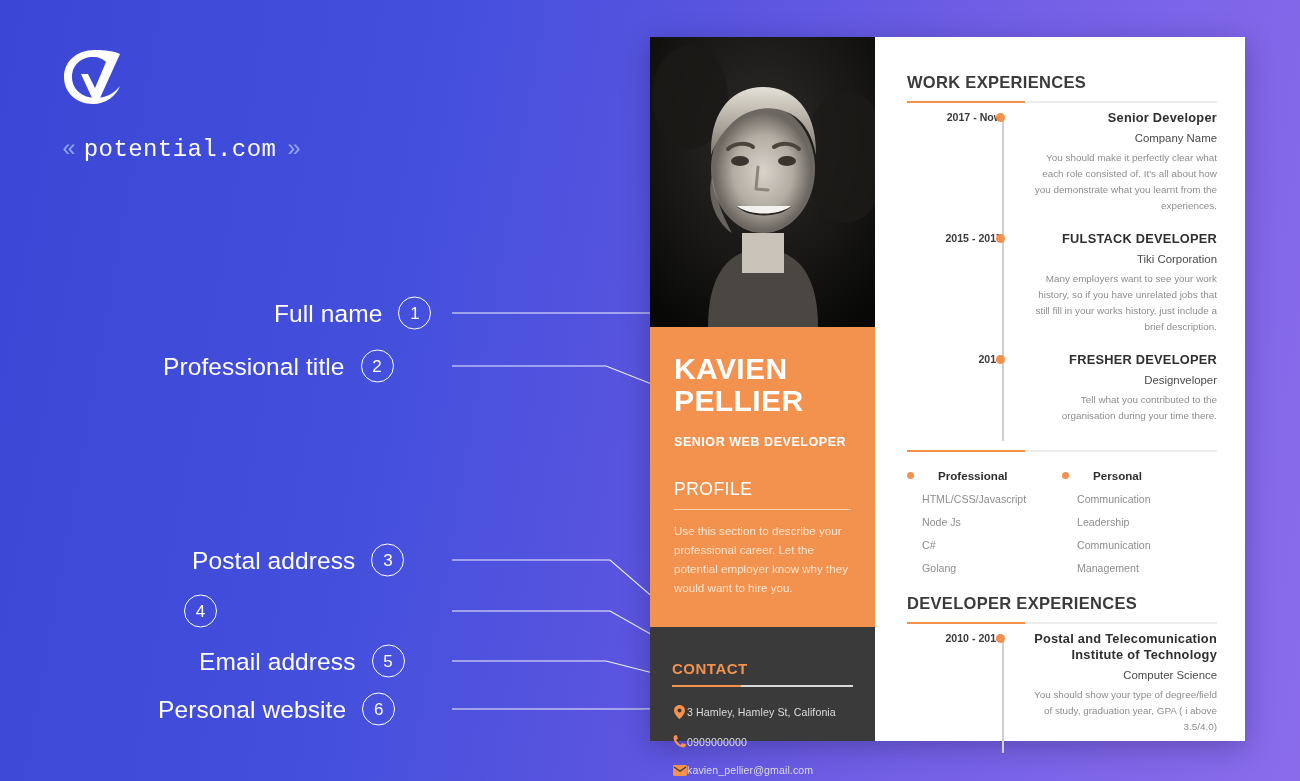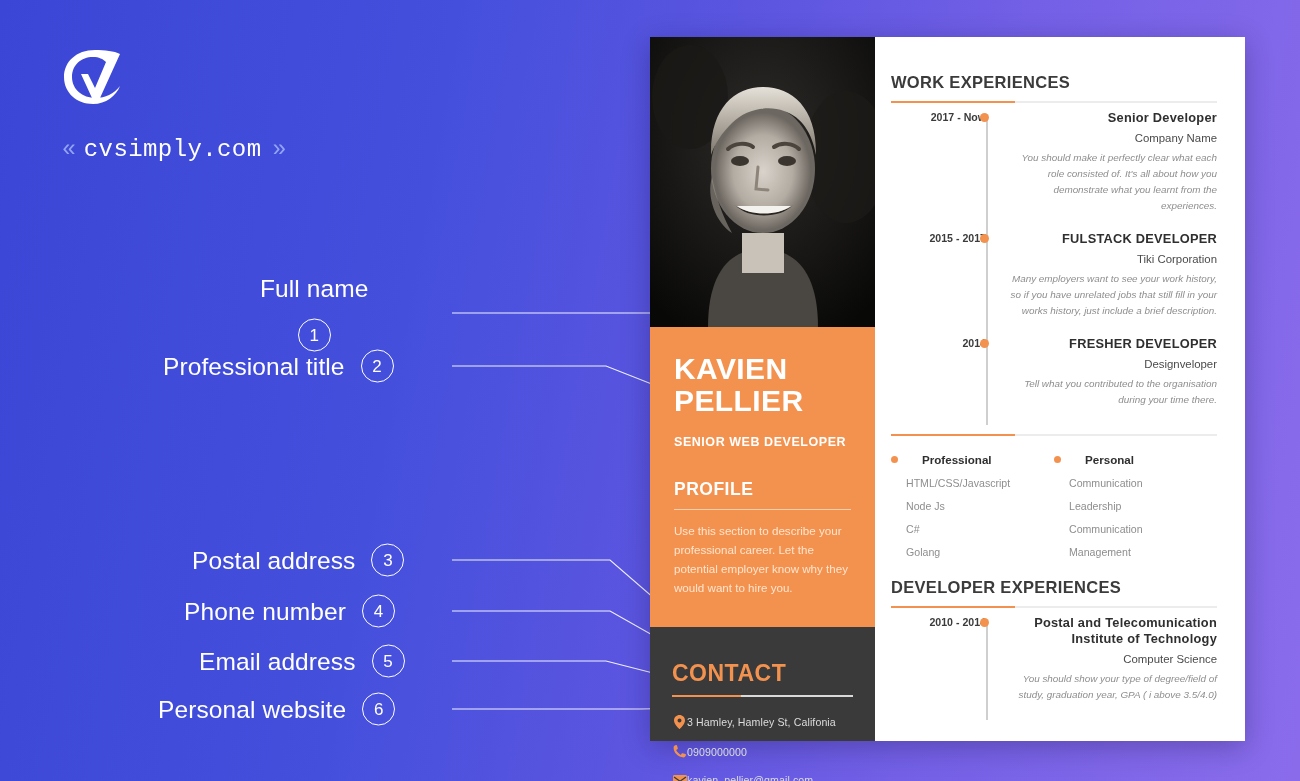--- a/index.html
+++ b/index.html
@@ -39,55 +39,55 @@
   }
   .cv-left { width:225px; background:#3a3a3a; position:relative; flex:none; }
   .photo { height:290px; position:relative; overflow:hidden; background:#111; }
   .photo-img { position:absolute; inset:0; }
 
   .namecard { background:#f3924f; padding:26px 24px 30px 24px; }
   .fullname { color:#fff; font-size:30px; font-weight:700; line-height:1.08;
               letter-spacing:.4px; }
   .jobtitle { color:#fff; font-size:12.5px; font-weight:700; letter-spacing:.55px;
               margin-top:17px; }
-  .profile-head { color:#fff; font-size:17.5px; font-weight:700; letter-spacing:.5px;
+  .profile-head { color:#fff; font-size:17.5px; font-weight:400; letter-spacing:.5px;
                   margin-top:30px; }
   .profile-rule { height:1.5px; background:rgba(255,255,255,.55); margin:9px 0 12px 0; }
   .profile-text { color:#ffe4cd; font-size:11.6px; line-height:1.62; }
 
   .contact { padding:33px 22px 0 22px; }
-  .contact-head { color:#f3924f; font-size:23px; font-weight:700; letter-spacing:.5px; }
+  .contact-head { color:#f3924f; font-size:15px; font-weight:700; letter-spacing:.5px; }
   .contact-rule { height:2px; background:#d9d9d9; margin:8px 0 18px 0; position:relative; }
   .contact-rule::before { content:""; position:absolute; left:0; top:0; height:2px;
                           width:38%; background:#f3924f; }
   .contact-row { display:flex; align-items:center; gap:0; margin-bottom:16px; }
   .contact-ico { width:15px; flex:none; display:flex; justify-content:center;
                  color:#f3924f; }
   .contact-val { color:#dcdcdc; font-size:10.6px; letter-spacing:.1px; }
 
   
-  .cv-right { flex:1; padding:36px 28px 0 16px; }
+  .cv-right { flex:1; padding:36px 28px 0 32px; }
   .sec-title { color:#3b3b3b; font-size:16.5px; font-weight:700; letter-spacing:.3px; }
   .sec-rule { height:2px; background:#ececec; margin:9px 0 0 0; position:relative; }
   .sec-rule::before { content:""; position:absolute; left:0; top:0; height:2px;
                       width:38%; background:#f3924f; }
 
   .tl { margin-top:7px; position:relative;text-align:right; }
   .tl::before { content:""; position:absolute; left:95px; top:6px; bottom:0;
                 width:1.6px; background:#cfcfcf; }
   .tl-row { display:flex; position:relative; padding-bottom:17px; }
   .tl-date { width:95px; flex:none; color:#3b3b3b; font-size:10.6px;
              font-weight:700; padding-top:1px; }
   .tl-dot { position:absolute; left:89px; top:3px; width:9px; height:9px;
             border-radius:50%; background:#f3924f; z-index:2; }
   .tl-body { padding-left:23px; }
   .tl-role { color:#2f2f2f; font-size:12.8px; font-weight:700; letter-spacing:.25px;
              line-height:1.25; }
   .tl-org { color:#4a4a4a; font-size:11.4px; margin-top:6px; }
-  .tl-desc { color:#8e8e8e; font-size:9.9px; line-height:1.62; margin-top:6px;font-style:italic; }
+  .tl-desc { color:#8e8e8e; font-size:9.9px; line-height:1.62; margin-top:6px; }
 
   .skills-wrap { display:flex; margin-top:17px; }
   .skill-col { width:50%; }
   .skill-head { display:flex; align-items:center; gap:24px; color:#2f2f2f;
                 font-size:11.6px; font-weight:700; }
   .skill-bullet { width:7px; height:7px; border-radius:50%; background:#f3924f; flex:none; }
   .skill-item { color:#8e8e8e; font-size:10.6px; margin-top:11px; padding-left:15px; }
   .edu { margin-top:20px; }
 </style>
 </head>
@@ -95,50 +95,49 @@
 
 <div class="brand">
   <svg class="logo-mark" viewBox="0 0 64 58">
     <path d="M33 2 C14 2 2 14 2 29 C2 45 15 56 31 56 C44 56 54 48 58 38
              C52 46 43 50 34 50 C20 50 10 41 10 29 C10 17 19 9 31 9
              C37 9 41 11 44 14 L33 40 L26 26 L19 26 L30 50 L38 50 L58 6
              C52 3 43 2 33 2 Z" fill="#ffffff"></path>
   </svg>
   <div class="brand-name">
     <span class="chev">«</span>
-    <span>cvsimply.com</span>
+    <span>potential.com</span>
     <span class="chev">»</span>
   </div>
 </div>
 
 <svg class="leader" width="1300" height="781">
   <g stroke="#ffffff" stroke-width="1.1" fill="none" opacity="0.92">
     <path d="M452 313 L658 313"></path>
     <path d="M452 366 L606 366 L672 392"></path>
     <path d="M452 560 L610 560 L700 638"></path>
     <path d="M452 611 L610 611 L700 662"></path>
     <path d="M452 661 L606 661 L700 685"></path>
     <path d="M452 709 L640 709 L700 708"></path>
   </g>
 </svg>
 
-<div class="annot" style="left:260px; top:313px;flex-direction:column;">
+<div class="annot" style="left:274px; top:313px;">
   <div class="annot-label">Full name</div>
   <div class="annot-num">1</div>
 </div>
 <div class="annot" style="left:163px; top:366px;">
   <div class="annot-label">Professional title</div>
   <div class="annot-num">2</div>
 </div>
 <div class="annot" style="left:192px; top:560px;">
   <div class="annot-label">Postal address</div>
   <div class="annot-num">3</div>
 </div>
 <div class="annot" style="left:184px; top:611px;">
-  <div class="annot-label">Phone number</div>
   <div class="annot-num">4</div>
 </div>
 <div class="annot" style="left:199px; top:661px;">
   <div class="annot-label">Email address</div>
   <div class="annot-num">5</div>
 </div>
 <div class="annot" style="left:158px; top:709px;">
   <div class="annot-label">Personal website</div>
   <div class="annot-num">6</div>
 </div>

